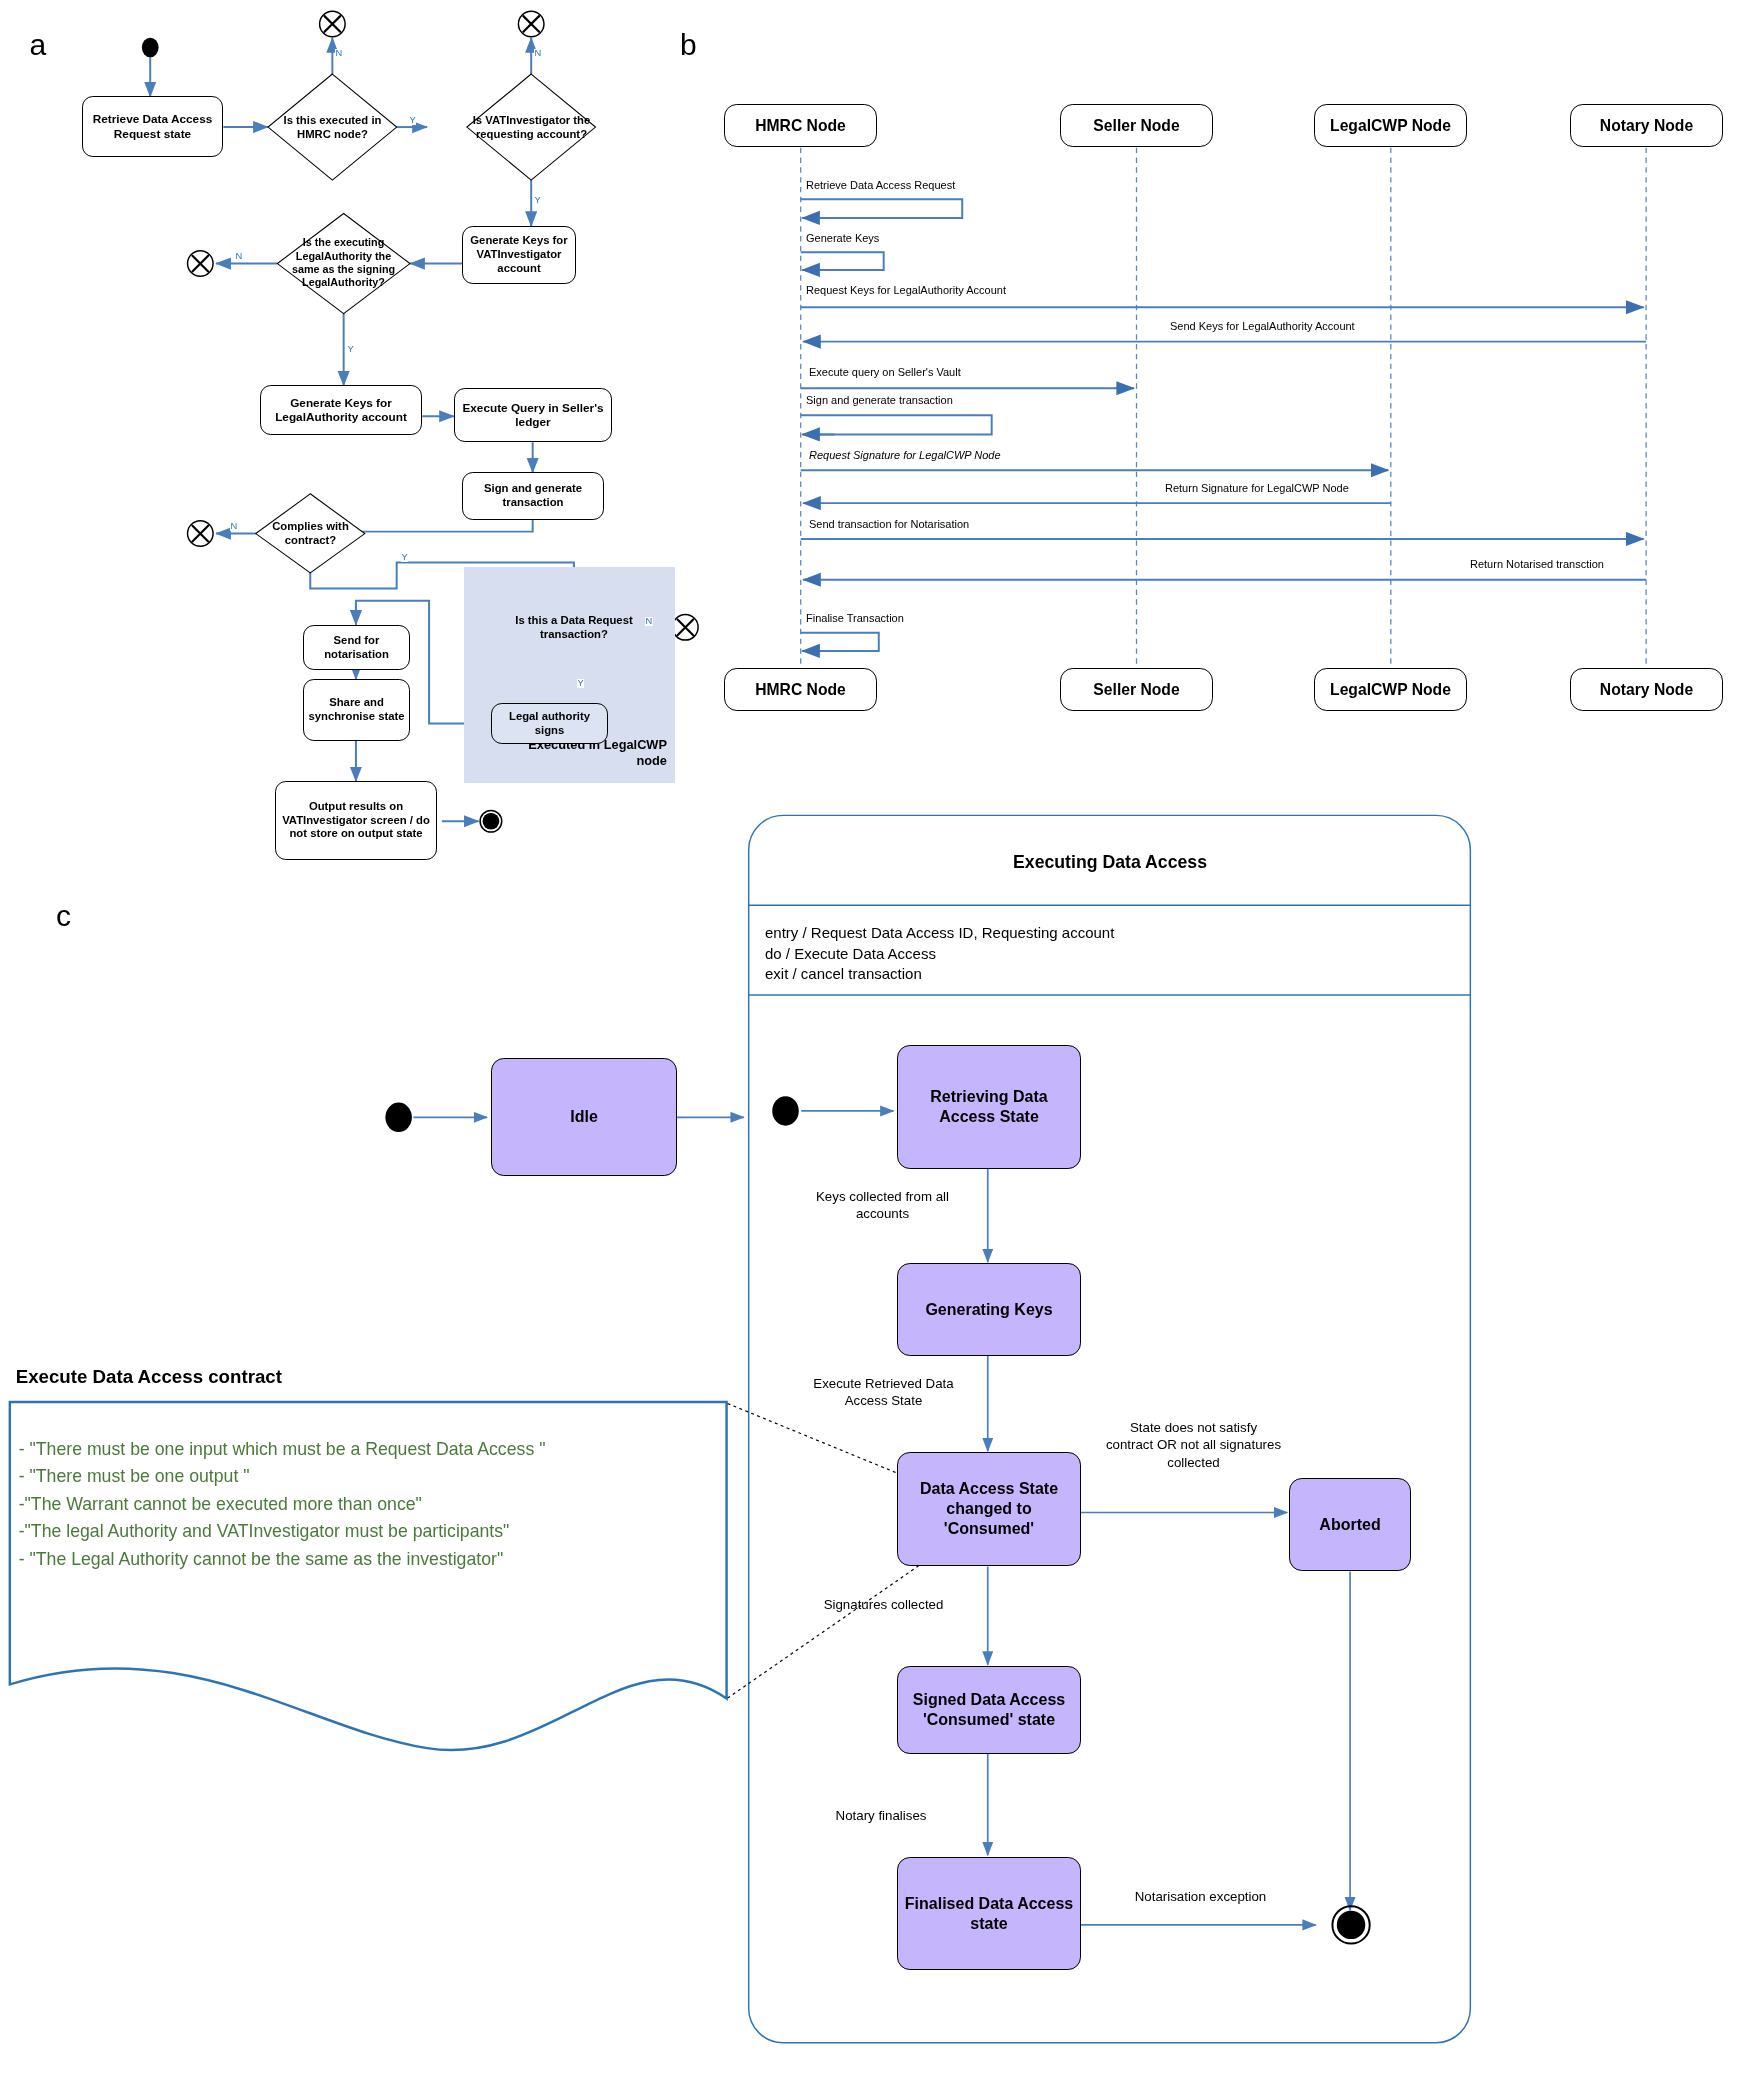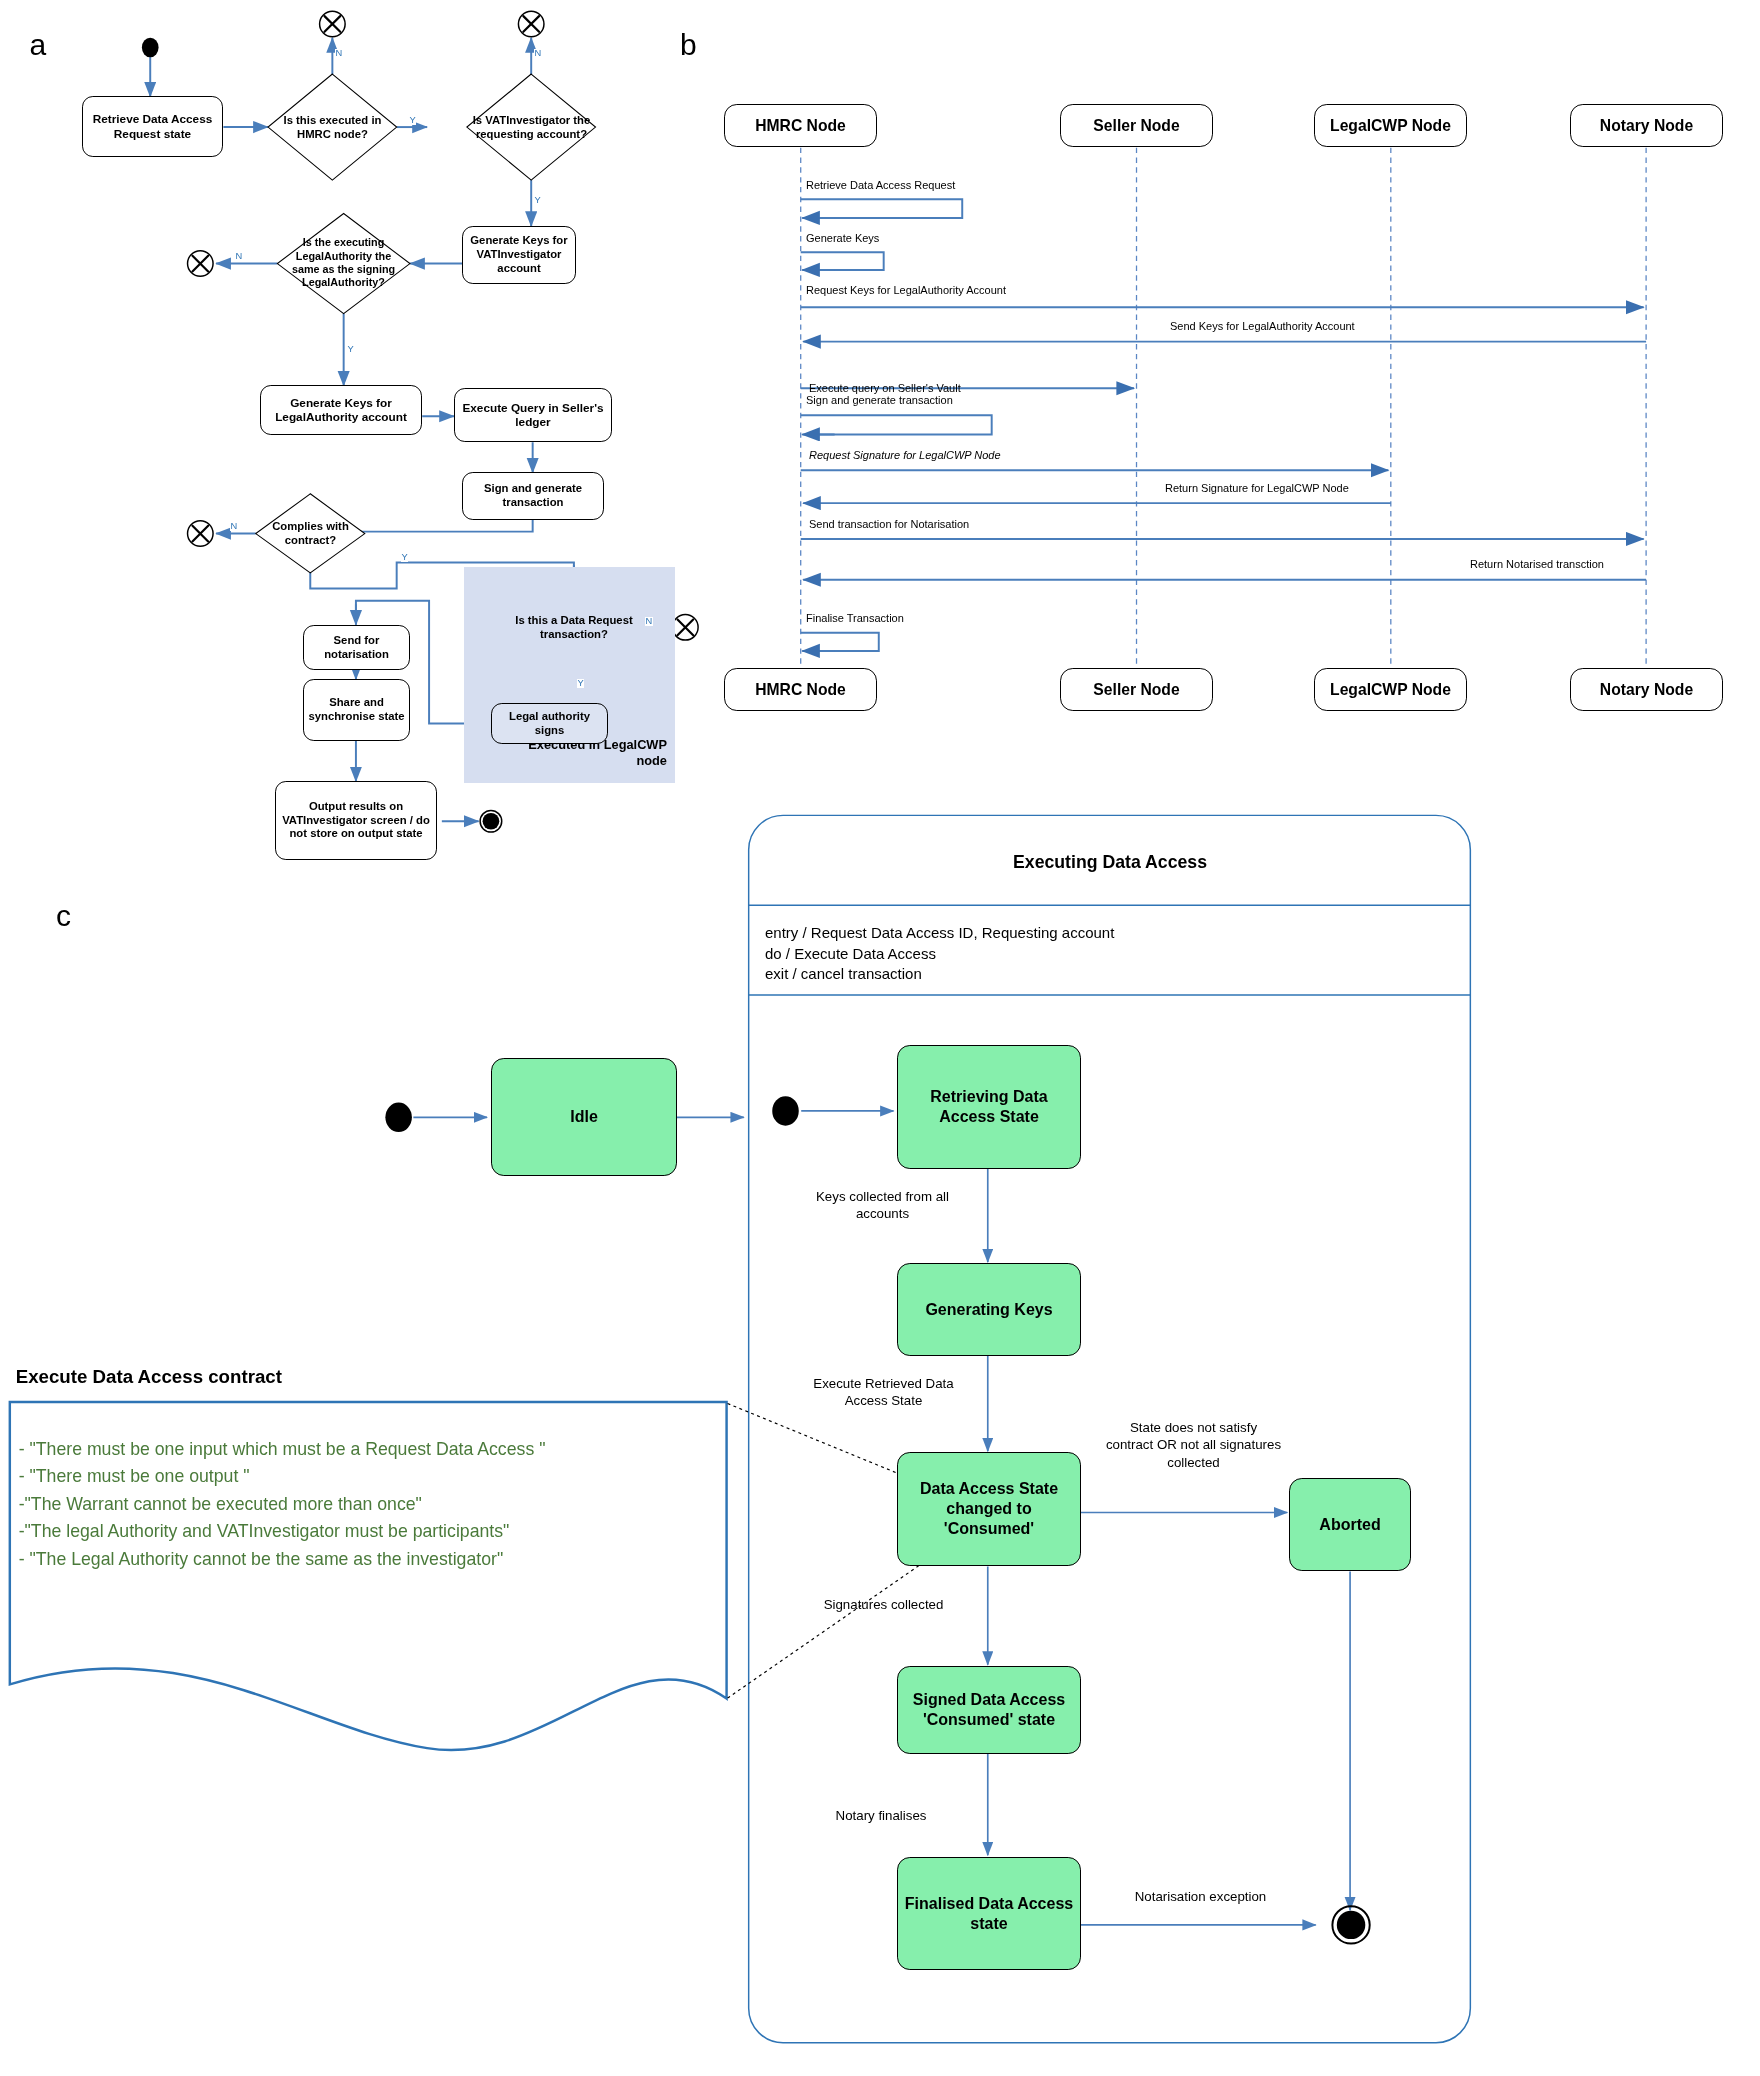--- a/index.html
+++ b/index.html
@@ -60,21 +60,21 @@
     font-weight:bold; font-size:15.7px; color:#000; text-align:center;
   }
   .seqlabel {
     position:absolute; font-size:11px; color:#000; white-space:nowrap;
     font-family:"Liberation Sans", sans-serif; line-height:1;
   }
 
   
   .cstate {
     position:absolute; border:1.2px solid #000; border-radius:12.8px;
-    background:#86efac; display:flex; align-items:center; justify-content:center;
+    background:#c4b5fd; display:flex; align-items:center; justify-content:center;
     text-align:center; font-weight:bold; color:#000; line-height:1.25;
     font-size:16px; padding:2px 3.9px;
   }
   .ctrans {
     position:absolute; font-size:13.3px; color:#000; text-align:center;
     line-height:1.3; font-family:"Liberation Sans", sans-serif;
   }
   .composite-title {
     position:absolute; font-weight:bold; font-size:17.7px; text-align:center;
     color:#000; width:100%;
@@ -328,21 +328,21 @@
 
   <div class="lifebox" style="left:724px; top:668px; width:153px; height:43px;">HMRC Node</div>
   <div class="lifebox" style="left:1060px; top:668px; width:153px; height:43px;">Seller Node</div>
   <div class="lifebox" style="left:1314px; top:668px; width:153px; height:43px;">LegalCWP Node</div>
   <div class="lifebox" style="left:1570px; top:668px; width:153px; height:43px;">Notary Node</div>
 
   <div class="seqlabel" style="left:806px; top:180px;">Retrieve Data Access Request</div>
   <div class="seqlabel" style="left:806px; top:233px;">Generate Keys</div>
   <div class="seqlabel" style="left:806px; top:285px;">Request Keys for LegalAuthority Account</div>
   <div class="seqlabel" style="left:1170px; top:321px;">Send Keys for LegalAuthority Account</div>
-  <div class="seqlabel" style="left:809px; top:367px;margin-top:16px;">Execute query on Seller's Vault</div>
+  <div class="seqlabel" style="left:809px; top:367px;">Execute query on Seller's Vault</div>
   <div class="seqlabel" style="left:806px; top:395px;">Sign and generate  transaction</div>
   <div class="seqlabel" style="left:809px; top:450px;font-style:italic;">Request Signature for LegalCWP Node</div>
   <div class="seqlabel" style="left:1165px; top:483px;">Return Signature for LegalCWP Node</div>
   <div class="seqlabel" style="left:809px; top:519px;">Send transaction for Notarisation</div>
   <div class="seqlabel" style="left:1470px; top:559px;">Return Notarised transction</div>
   <div class="seqlabel" style="left:806px; top:613px;">Finalise Transaction</div>
 
   <div class="composite-title" style="left:749px; top:852px; width:722px;">Executing Data Access</div>
   <div class="composite-body" style="left:765px; top:923px; width:687px;">entry / Request Data Access ID, Requesting account
 do / Execute Data Access

